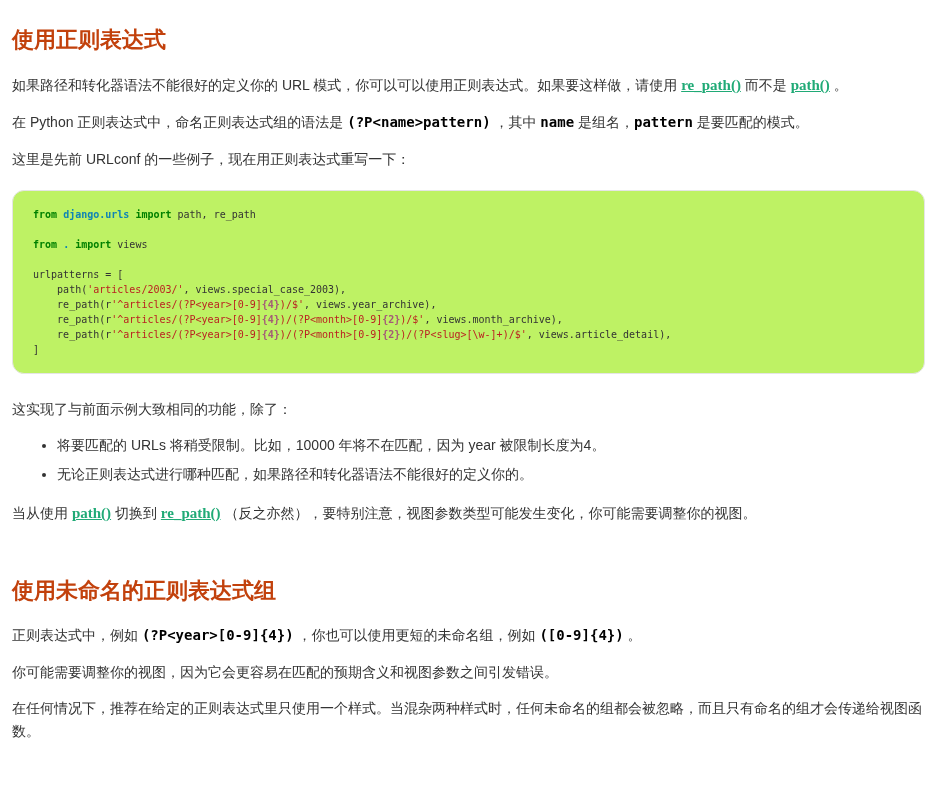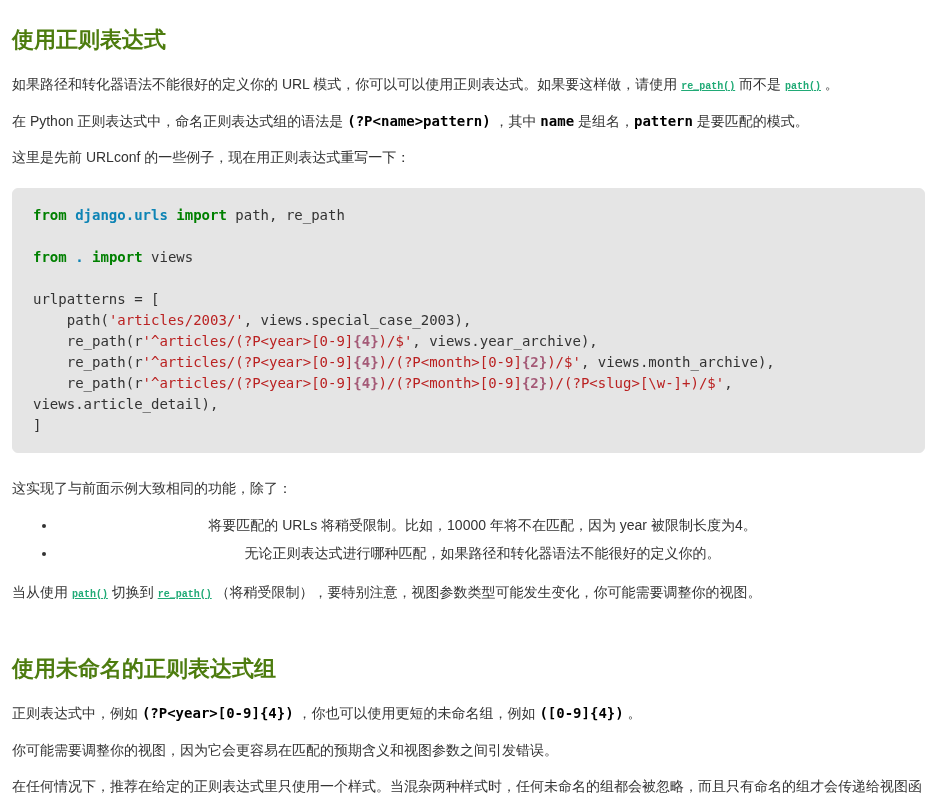--- a/index.html
+++ b/index.html
@@ -11,66 +11,65 @@
     color: #333;
     background: #fff;
     width: 937px;
     box-sizing: border-box;
     position: relative;
   }
   h2 {
     font-size: 22px;
     font-weight: 600;
     margin: 10px 0 16px 0;
-    color: #4d7c0f;
+    color: #c2410c;
   }
   h2.sub {
     margin-top: 48px;
   }
   p {
     margin: 0 0 14px 0;
     color: #333;
   }
   a.codelink {
     color: #20AA76;
     text-decoration: underline;
-    font-family: Liberation Mono, monospace;
-    font-size: 10px;
+    font-family: Liberation Serif, serif;
+    font-size: 15px;
     font-weight: 600;
     text-align: center;
   }
   span.bold-code {
     font-family: "Consolas", "Monaco", "Menlo", monospace;
     font-weight: 700;
     color: #000000;
   }
   pre.codeblock {
-    background: #e5e5e5;
+    background: #bef264;
     border: 1px solid #e5e5e5;
-    border-radius: 6px;
+    border-radius: 12px;
     padding: 16px 20px;
     margin: 20px 0 24px 0;
     font-family: "Consolas", "Monaco", "Menlo", monospace;
-    font-size: 14px;
+    font-size: 10px;
     line-height: 1.5;
     white-space: pre-wrap;
     word-break: break-word;
     color: #333;
   }
   .kw   { color: #008000; font-weight: 700; }   
   .mod  { color: #0e84b5; font-weight: 700; }   
   .str  { color: #ba2121; }                      
   .esc  { color: #a45a77; font-weight: 700; }    
   ul {
     margin: 4px 0 16px 0;
     padding-left: 28px;
   }
   li {
     margin: 6px 17px;
-    text-align: center;
   }
 </style>
 </head>
 <body>
 
 <h2>使用正则表达式</h2>
 
 <p>
   <span>如果路径和转化器语法不能很好的定义你的 URL 模式，你可以可以使用正则表达式。如果要这样做，请使用 </span><a href="#" class="codelink">re_path()</a><span> 而不是 </span><a href="#" class="codelink">path()</a><span> 。</span>
 </p>
@@ -93,21 +92,21 @@
 <span>]</span></pre>
 
 <p>这实现了与前面示例大致相同的功能，除了：</p>
 
 <ul>
   <li>将要匹配的 URLs 将稍受限制。比如，10000 年将不在匹配，因为 year 被限制长度为4。</li>
   <li>无论正则表达式进行哪种匹配，如果路径和转化器语法不能很好的定义你的。</li>
 </ul>
 
 <p>
-  <span>当从使用 </span><a href="#" class="codelink">path()</a><span> 切换到 </span><a href="#" class="codelink">re_path()</a><span> （将稍受限制），要特别注意，视图参数类型可能发生变化，你可能需要调整你的视图。</span>
+  <span>当从使用 </span><a href="#" class="codelink">path()</a><span> 切换到 </span><a href="#" class="codelink">re_path()</a><span> （反之亦然），要特别注意，视图参数类型可能发生变化，你可能需要调整你的视图。</span>
 </p>
 
 <h2 class="sub">使用未命名的正则表达式组</h2>
 
 <p>
   <span>正则表达式中，例如 </span><span class="bold-code">(?P&lt;year&gt;[0-9]{4})</span><span> ，你也可以使用更短的未命名组，例如 </span><span class="bold-code">([0-9]{4})</span><span> 。</span>
 </p>
 
 <p>你可能需要调整你的视图，因为它会更容易在匹配的预期含义和视图参数之间引发错误。</p>
 

